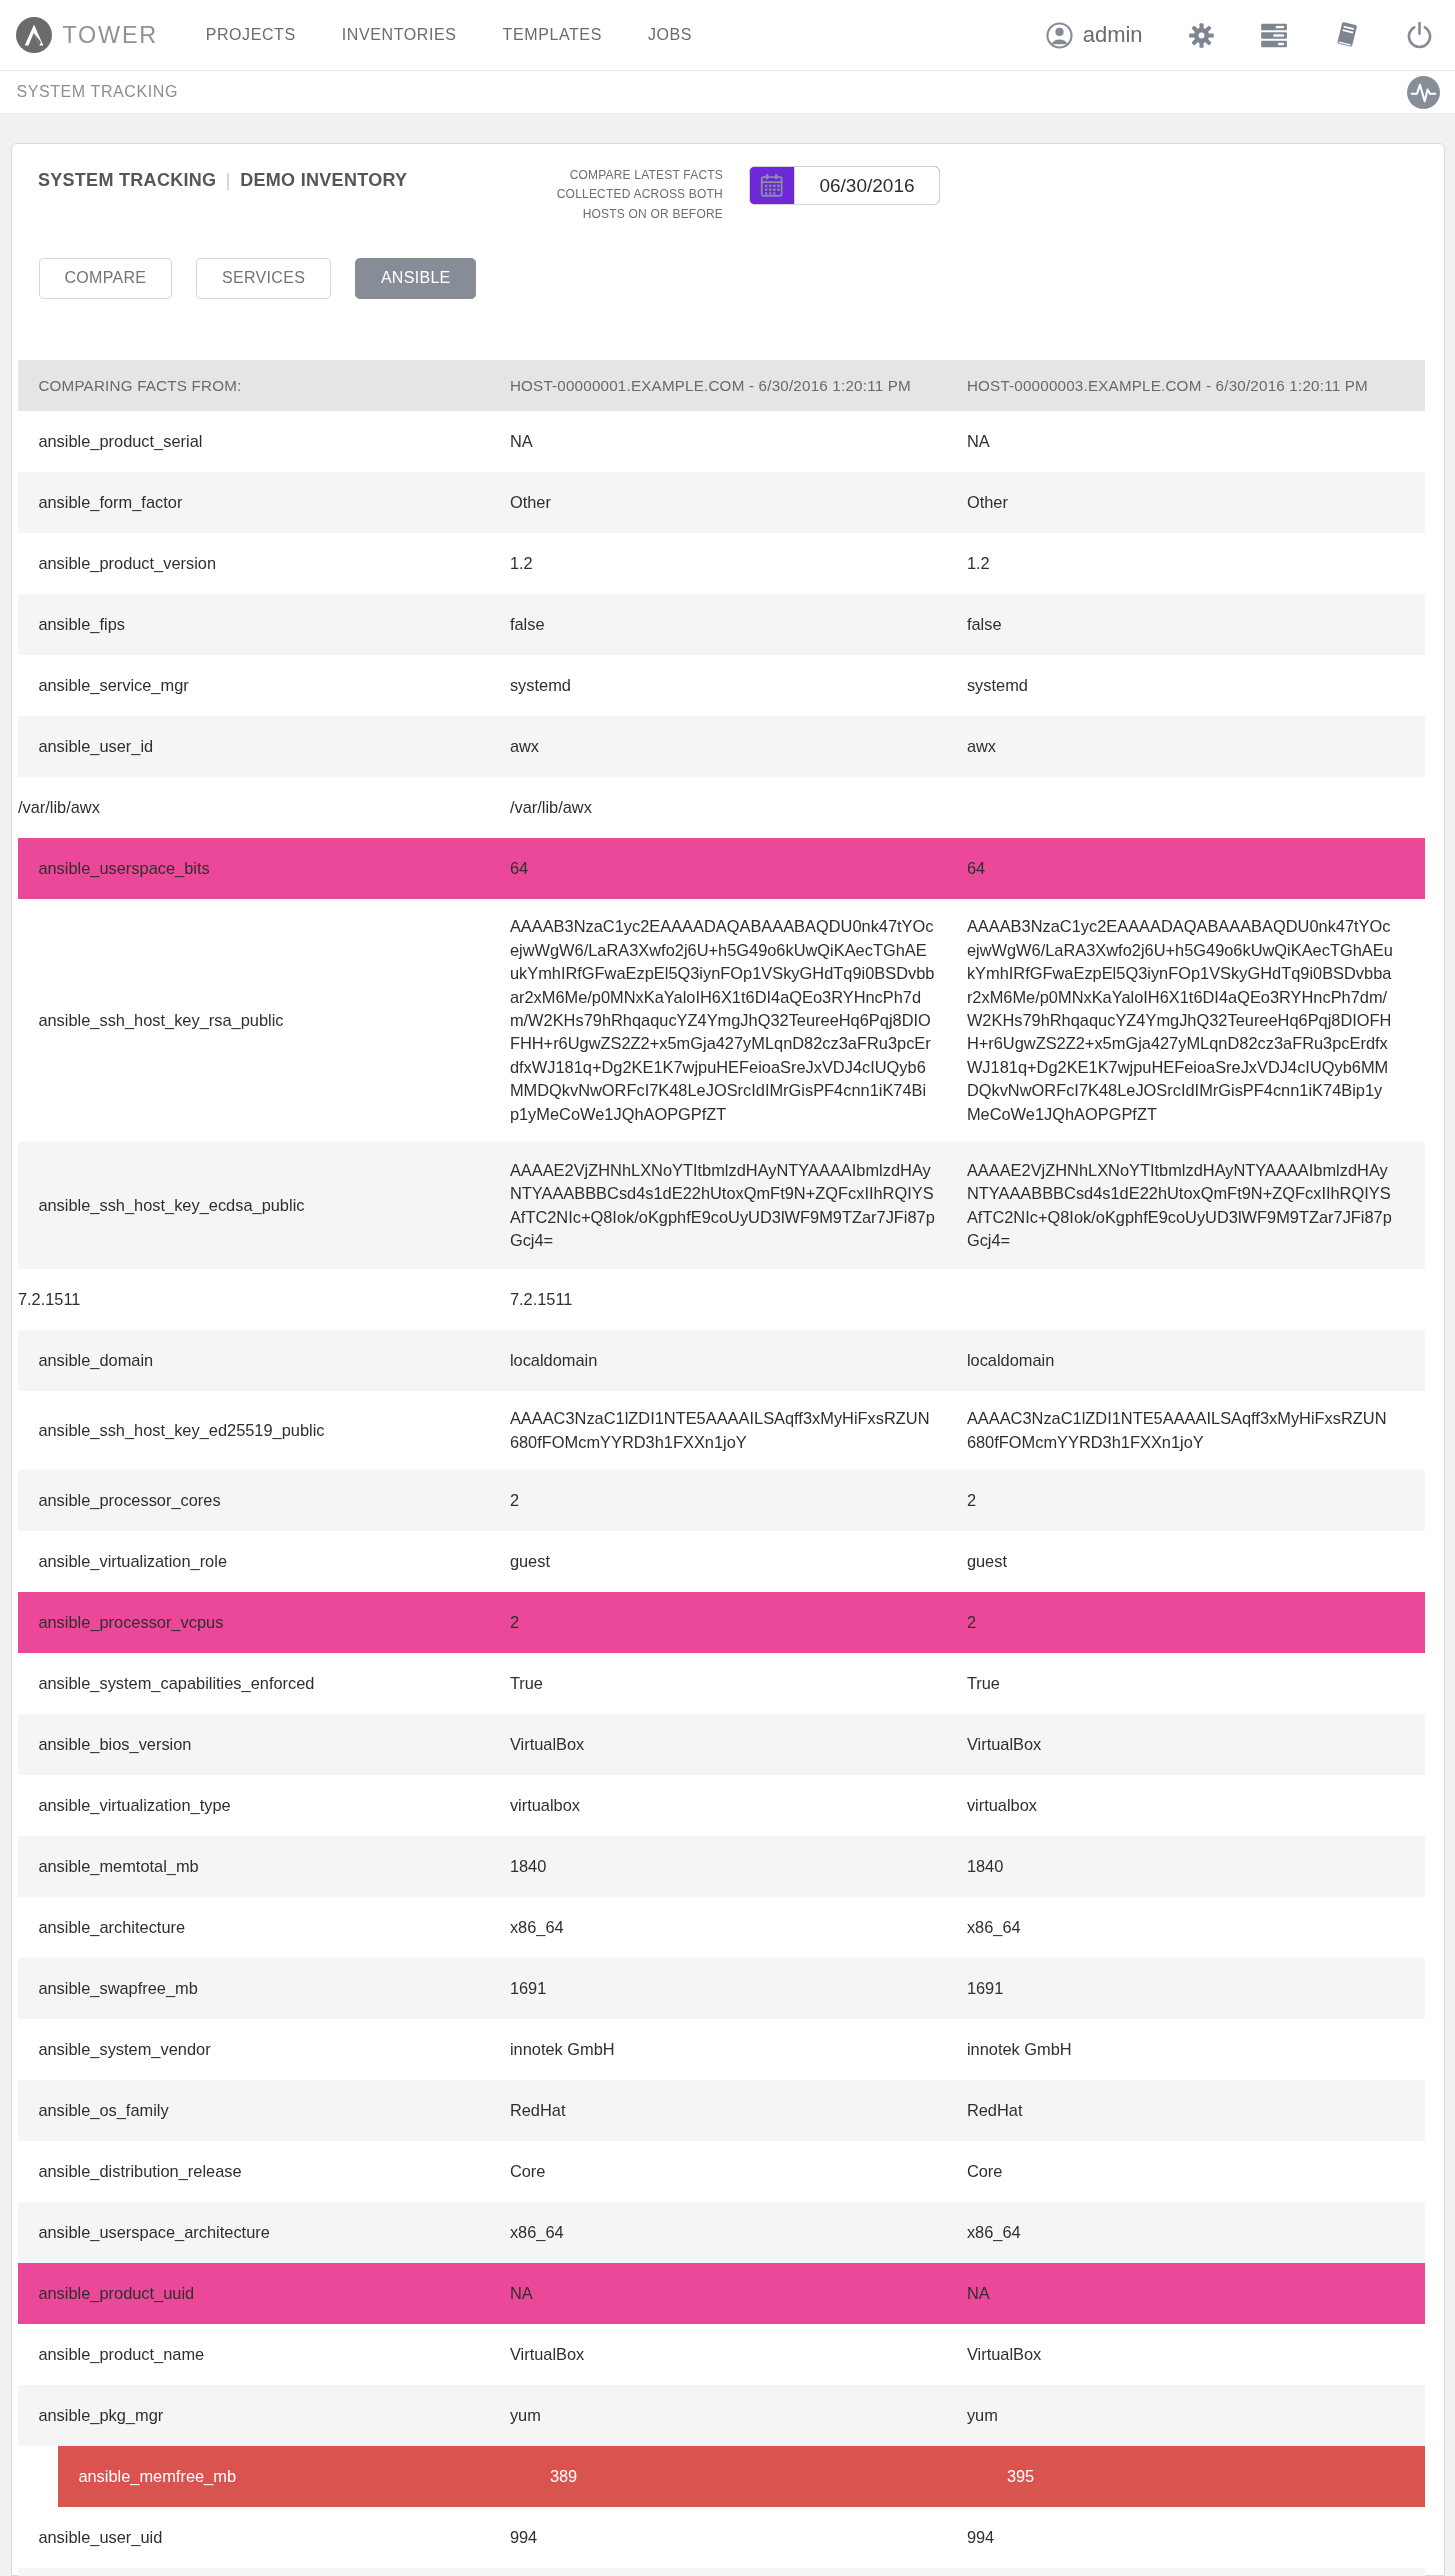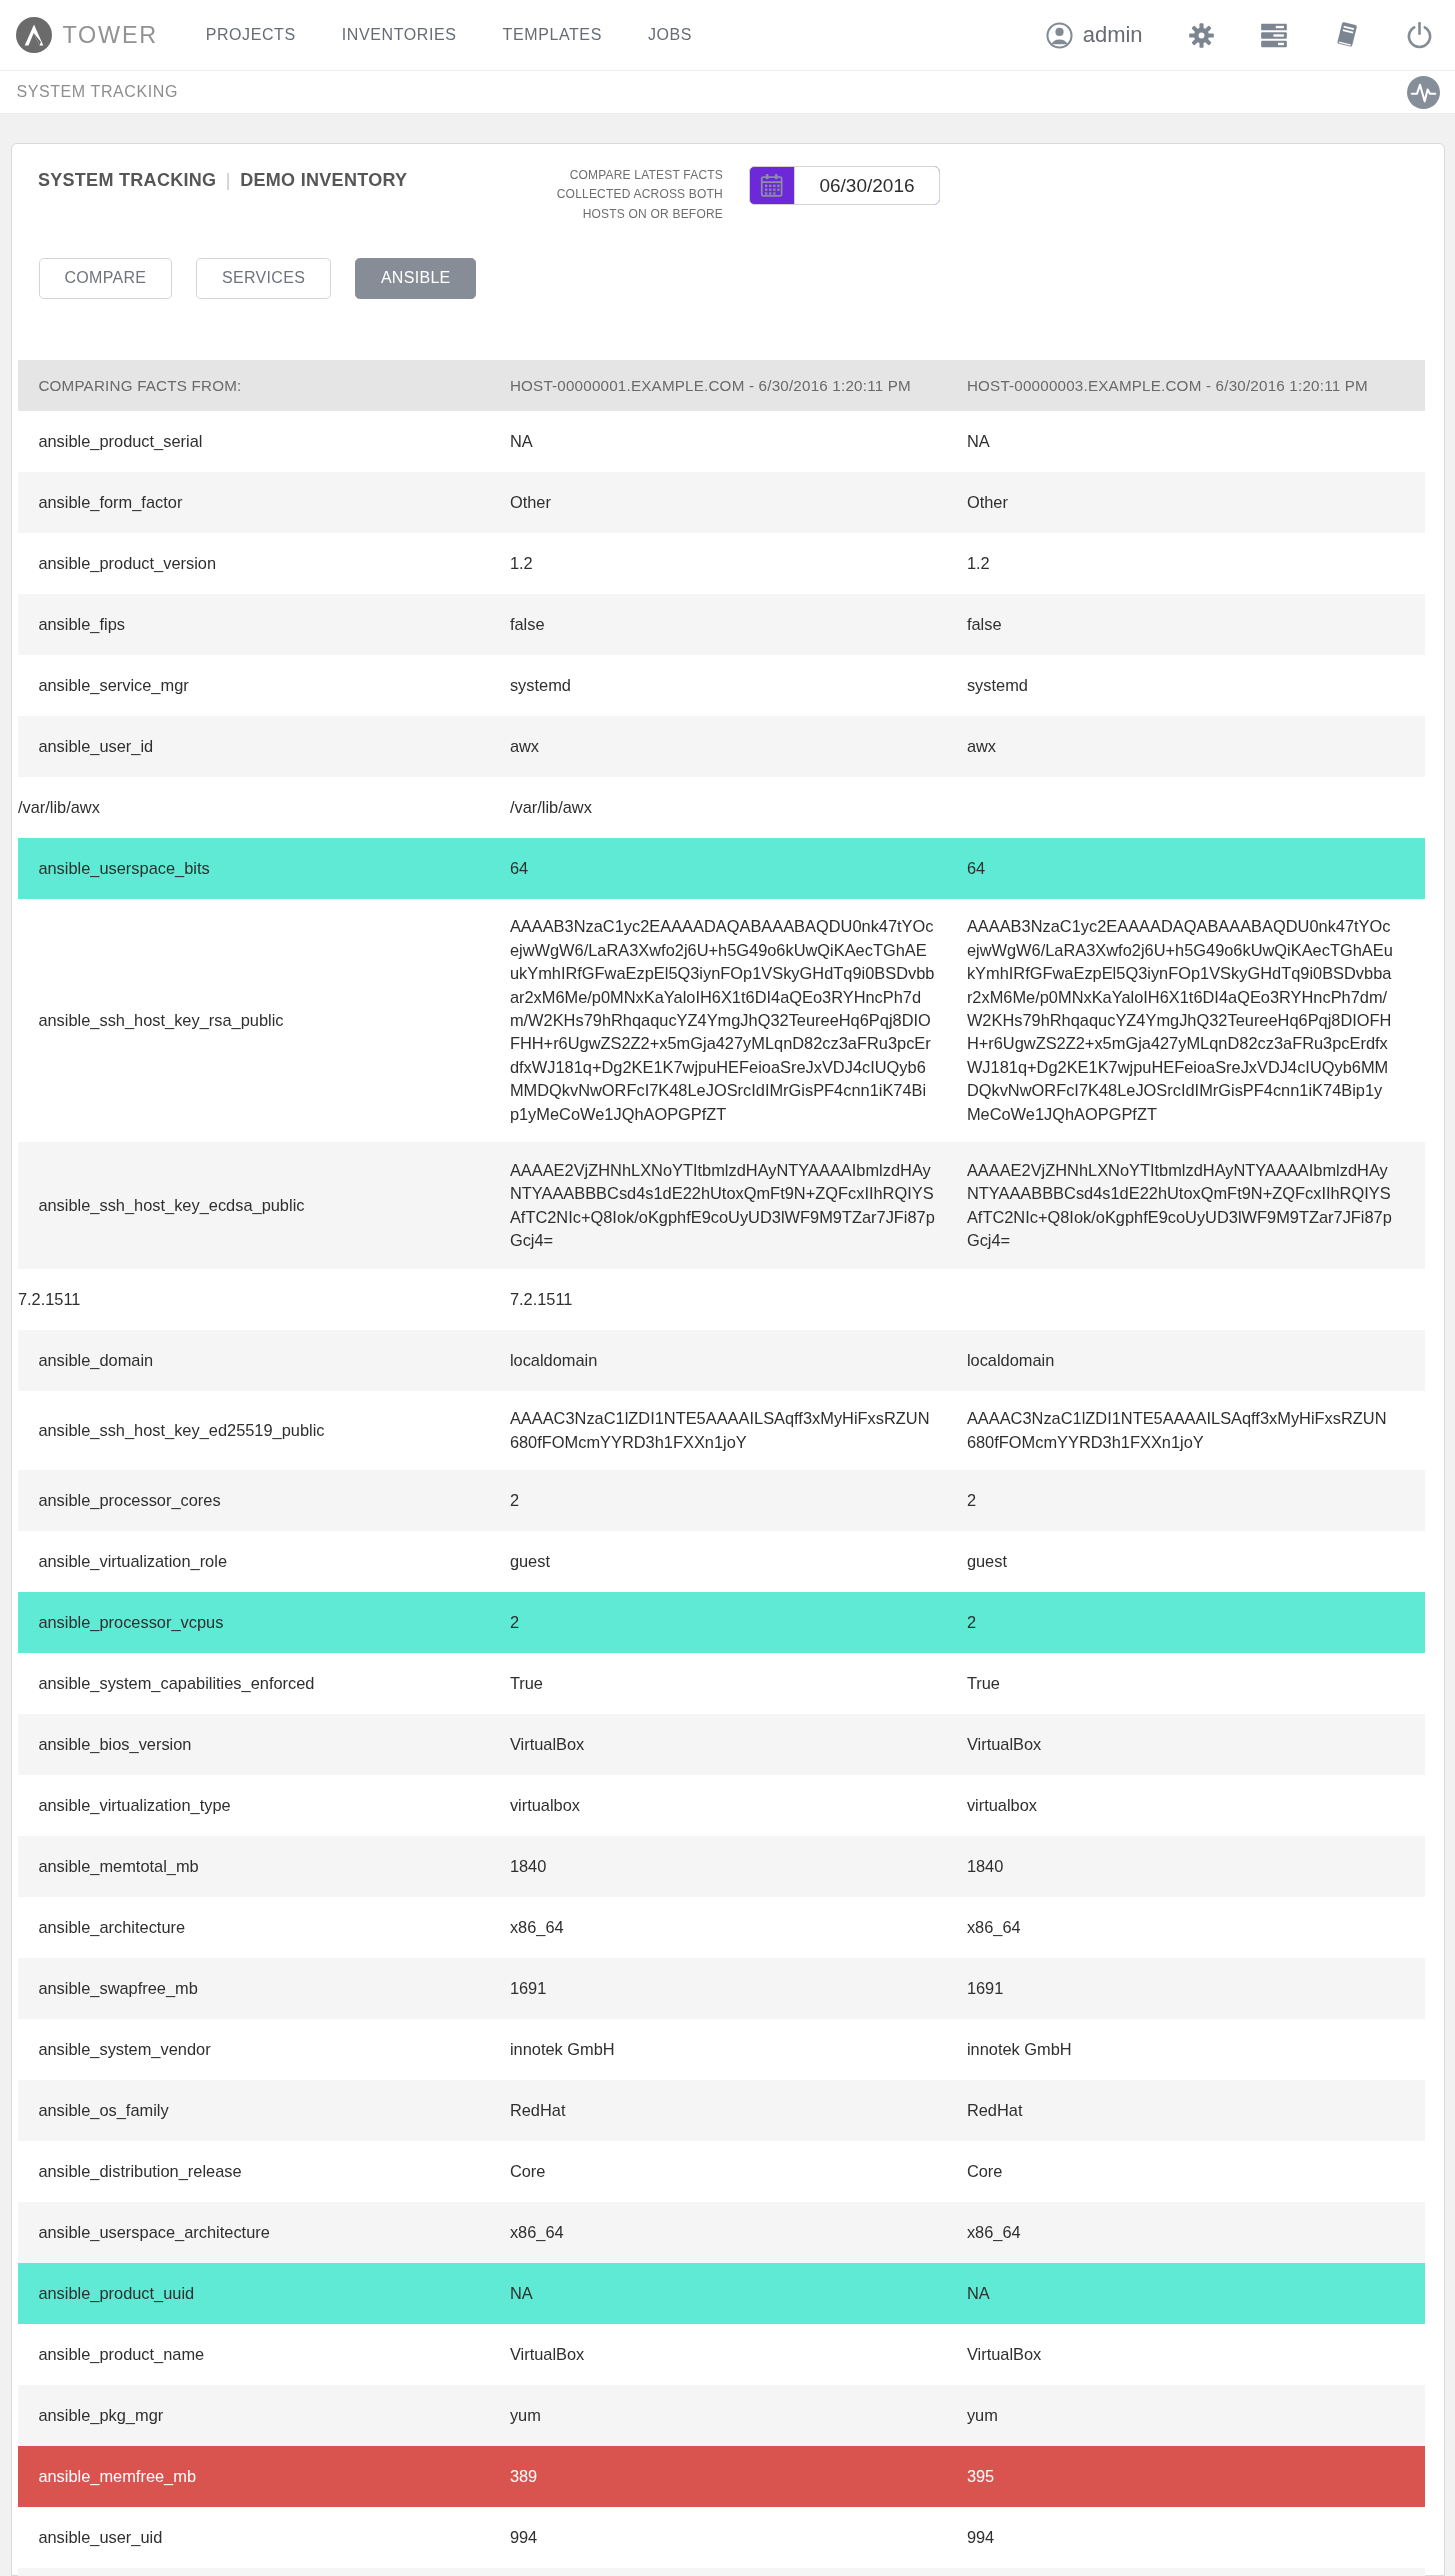--- a/index.html
+++ b/index.html
@@ -41,22 +41,22 @@
   
   .facts { margin-top:61px; }
   .t-head, .t-row { display:grid; grid-template-columns:492px 457px auto; align-items:center; }
   .t-head { background:#e5e5e5; min-height:51px; color:#6a6a6a; font-size:15.2px; }
   .t-head .hcell { padding-right:17.6px; letter-spacing:0.2px; }
   .t-head .hcell.first { padding-left:20.5px; }
   .t-row { min-height:61px; font-size:16.4px; color:#2f2f2f; }
   .cell { padding:16.4px 32px 16.4px 0; line-height:23.4px; word-break:break-all; }
   .cell.key-cell { padding-left:20.5px; word-break:normal; }
   .t-row.light { background:#f5f5f5; }
-  .t-row.dark  { background:#5eead4; }
-  .t-row.red   { background:#d9534f; color:#ffffff; }
+  .t-row.dark  { background:#ec4899; }
+  .t-row.red   { background:#d9534f; color:#ffffff;margin-left:40px; }
   .partial-row { height:12.3px; background:#f5f5f5; }
 
   svg { display:block; }
 </style>
 </head>
 <body>
 
 <div class="topnav">
   <div class="logo-wrap">
     <span>

